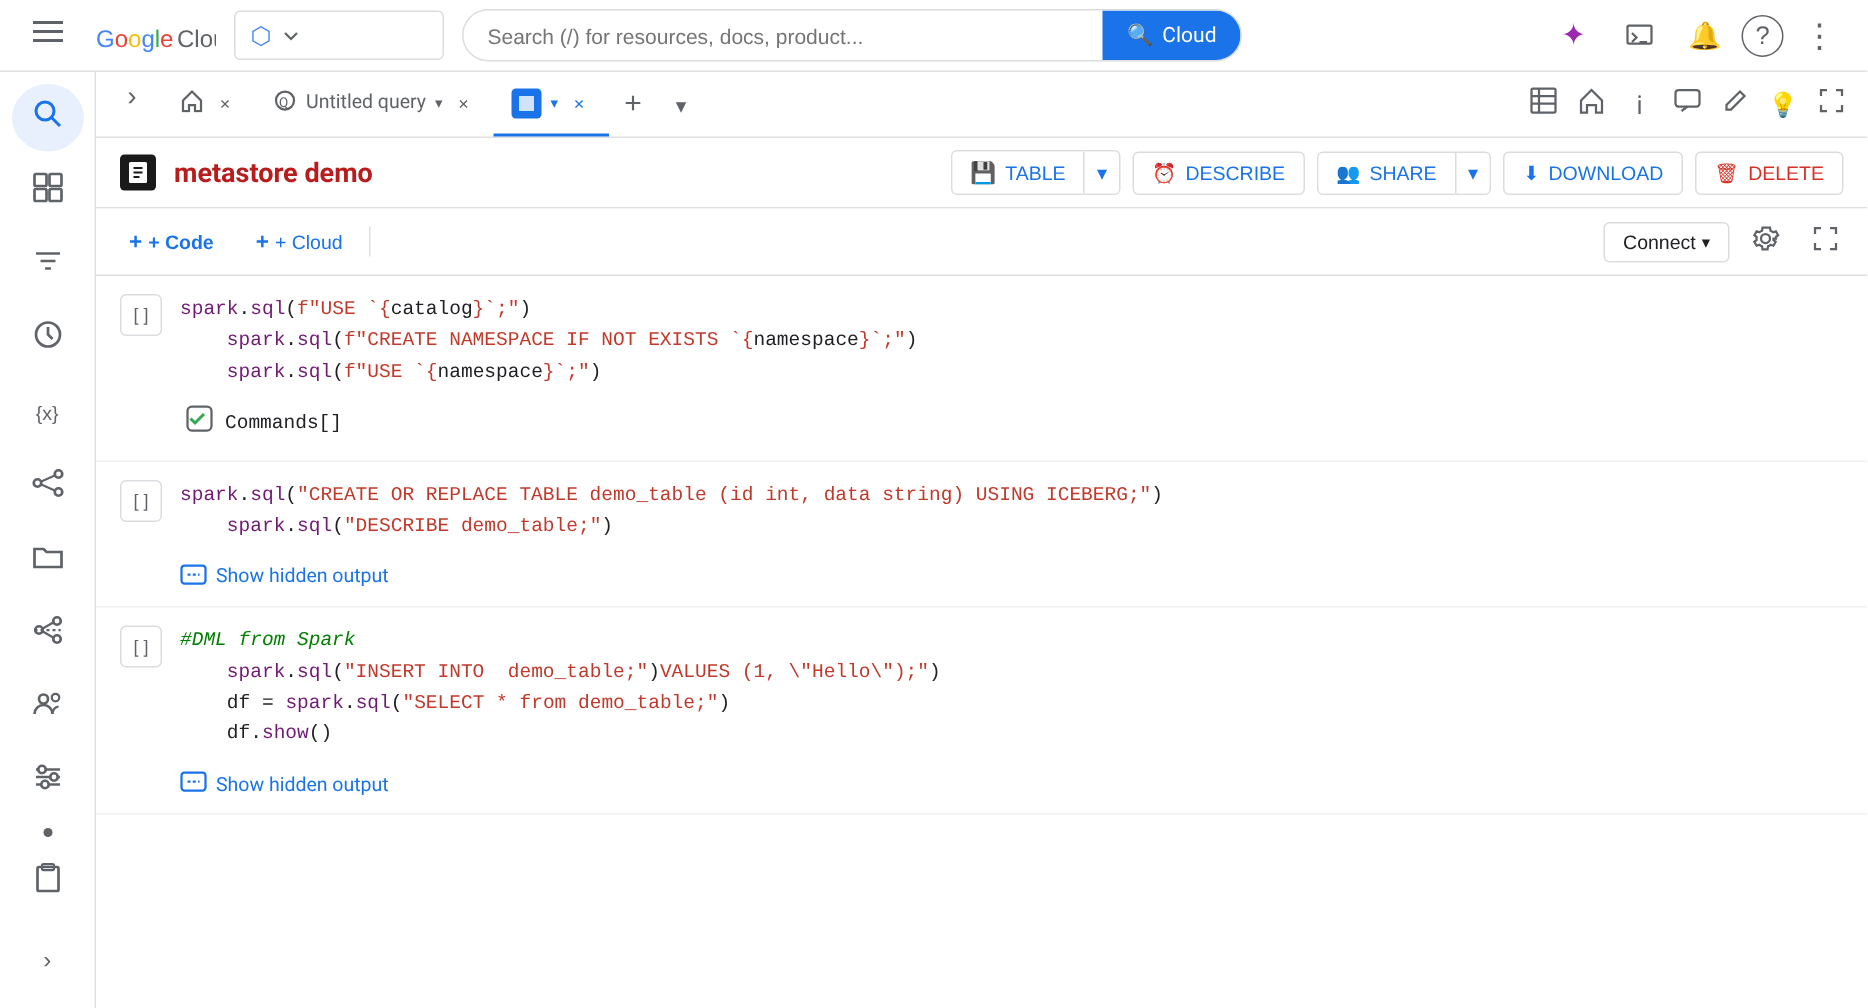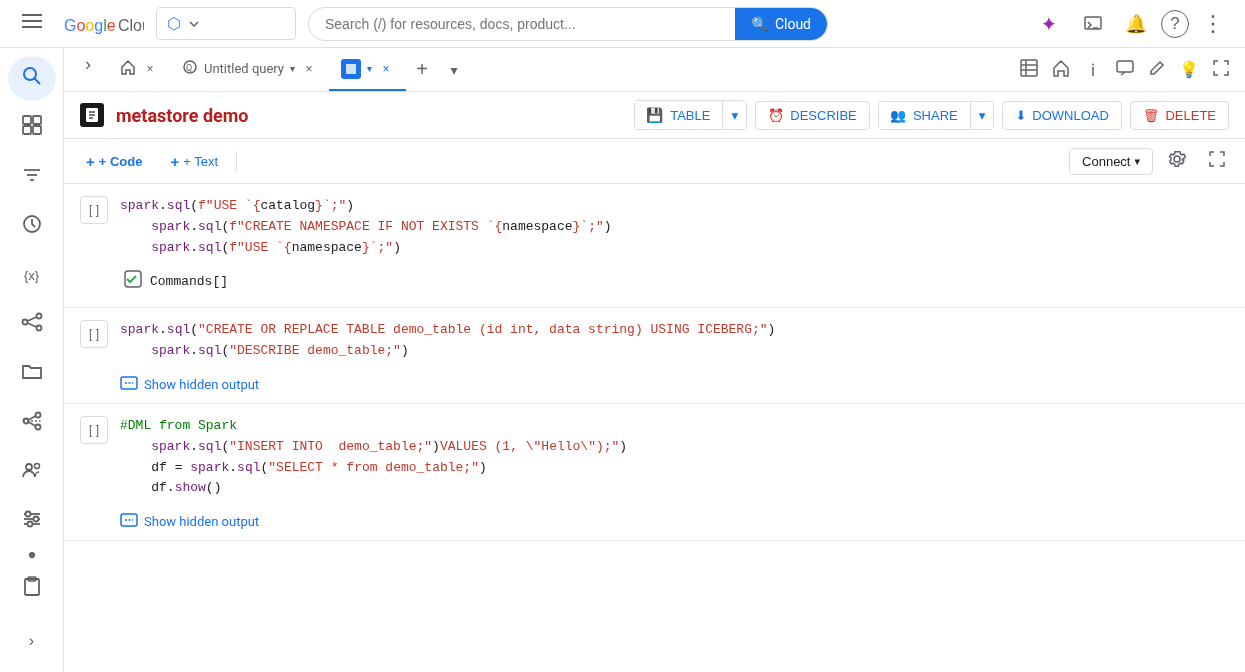--- a/index.html
+++ b/index.html
@@ -494,21 +494,21 @@
       </div>
     </div>
 
     <div class="notebook-toolbar">
       <button class="toolbar-btn">
         <span style="font-size:15px; font-weight:bold; color:#1a73e8;">+</span>
         <span style="color:#1a73e8; font-weight:700;">+ Code</span>
       </button>
       <button class="toolbar-btn">
         <span style="font-size:15px; font-weight:bold; color:#1a73e8;">+</span>
-        <span style="color:#1a73e8; font-weight:500;">+ Text</span>
+        <span style="color:#1a73e8; font-weight:500;">+ Cloud</span>
       </button>
       <div class="toolbar-separator"></div>
       <div class="toolbar-right">
         <button class="connect-btn">
           <span>Connect</span>
           <span style="font-size:11px;">▾</span>
         </button>
         <button class="gear-btn">
           <span>
             <svg width="20" height="20" viewBox="0 0 20 20">
@@ -573,21 +573,21 @@
           <span style="color:#1a73e8;">Show hidden output</span>
         </div>
       </div>
 
       <div class="cell-container">
         <div class="cell">
           <div style="display:flex;flex-direction:column;align-items:center;gap:4px;">
             <button class="cell-run-btn">[ ]</button>
           </div>
           <div class="cell-content">
-            <span class="code-line"><span style="color:#008000;">#DML from Spark</span></span>
+            <span class="code-line"><span style="color:#008000;font-style:italic;">#DML from Spark</span></span>
             <span class="code-line">    <span class="fn">spark</span><span class="paren">.</span><span class="fn">sql</span><span class="paren">(</span><span style="color:#c0392b;">"INSERT INTO  demo_table;"</span><span class="paren">)</span><span style="color:#c0392b;">VALUES (1, \"Hello\");"</span><span class="paren">)</span></span>
             <span class="code-line">    <span style="color:#202124;">df</span> <span style="color:#202124;">=</span> <span class="fn">spark</span><span class="paren">.</span><span class="fn">sql</span><span class="paren">(</span><span style="color:#c0392b;">"SELECT * from demo_table;"</span><span class="paren">)</span></span>
             <span class="code-line">    <span style="color:#202124;">df</span><span class="paren">.</span><span class="fn">show</span><span class="paren">()</span></span>
           </div>
         </div>
         <div class="show-hidden-output">
           <span>
             <svg width="18" height="18" viewBox="0 0 18 18">
                 <rect x="1" y="3" width="16" height="12" rx="2" fill="none" stroke="#1a73e8" stroke-width="1.5"></rect>
                 <line x1="5" y1="9" x2="13" y2="9" stroke="#1a73e8" stroke-width="1.5" stroke-dasharray="2,1.5"></line>

